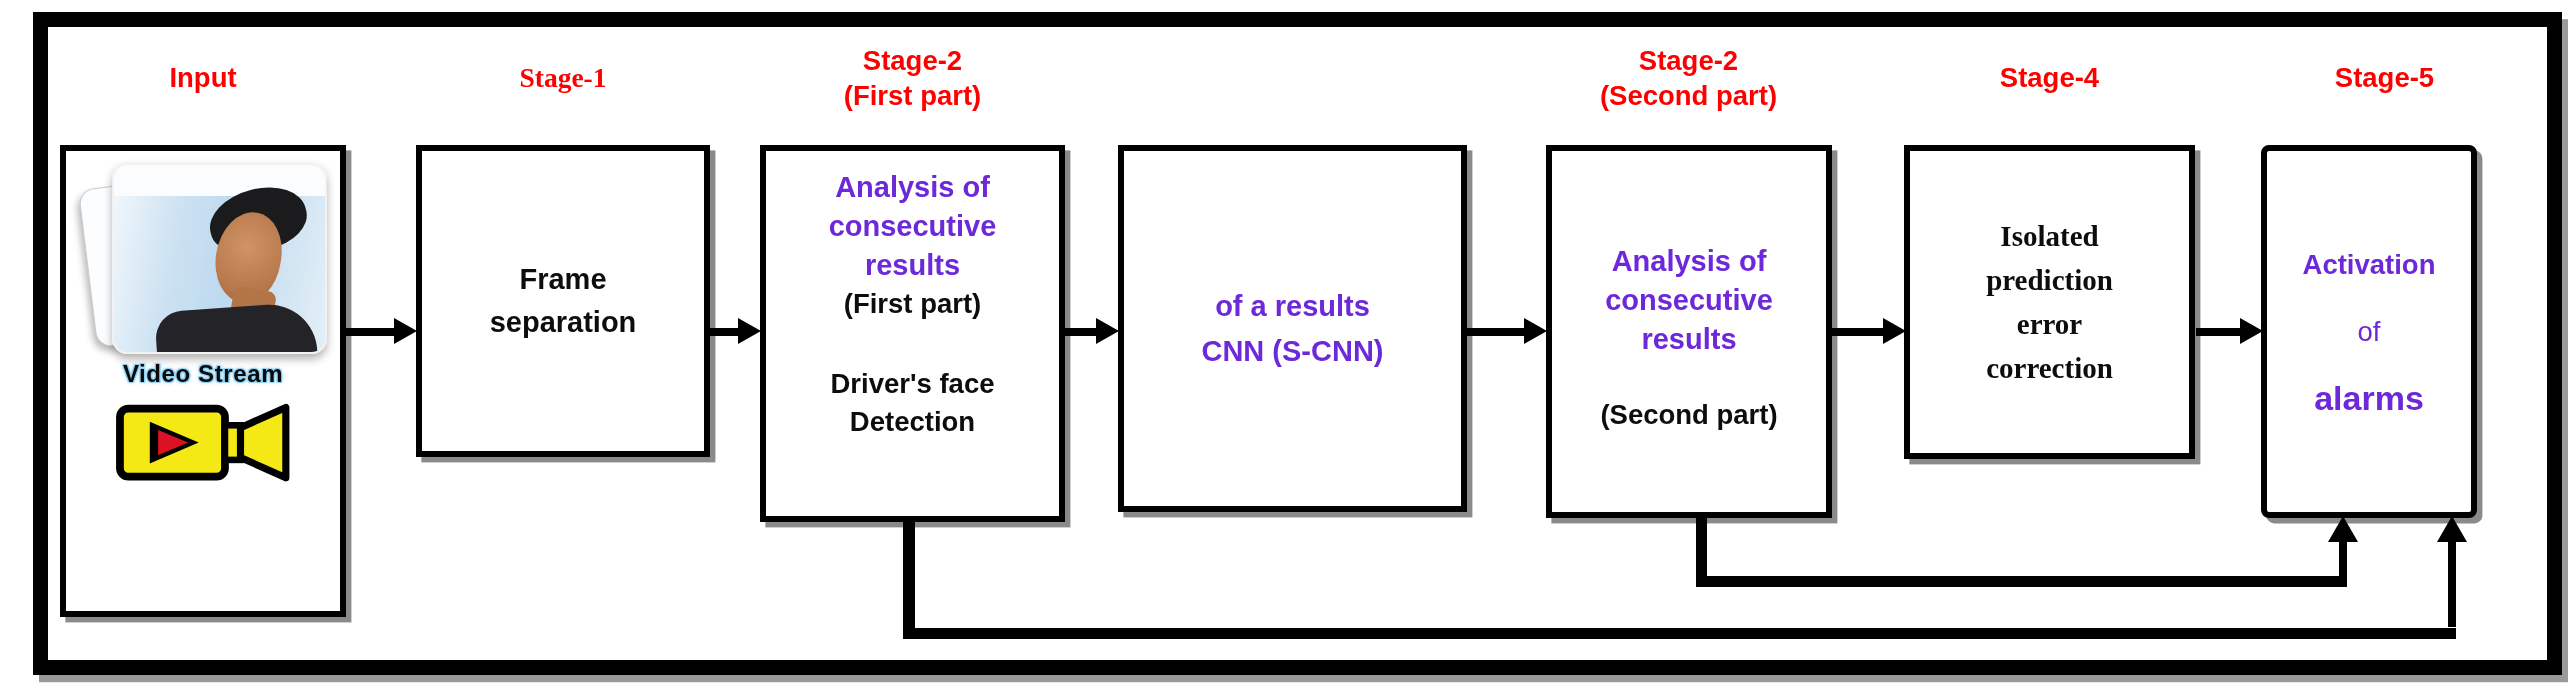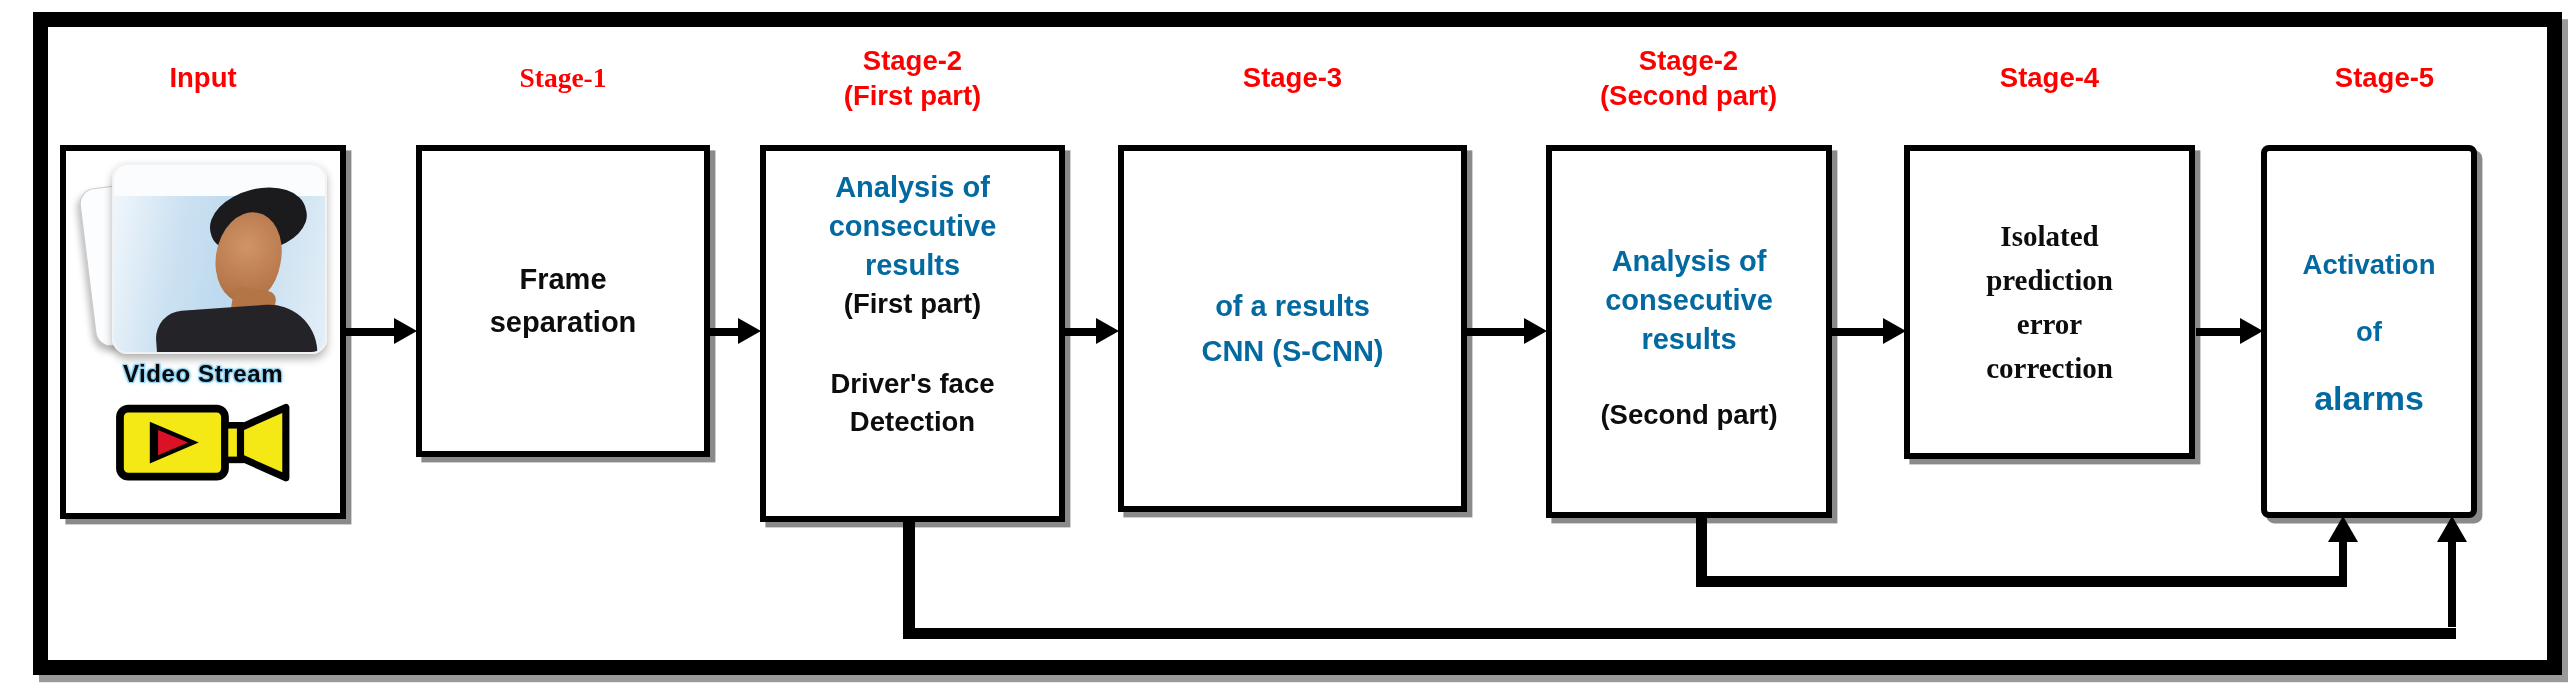--- a/index.html
+++ b/index.html
@@ -42,21 +42,21 @@
     background: #ffffff;
     border: 6px solid #000000;
     box-shadow: 5.4px 5.4px 0 #8a8a8a;
     display: flex;
     flex-direction: column;
     align-items: center;
     text-align: center;
   }
   .v-center { justify-content: center; }
   .gray-line {
-    color: #0369a1;
+    color: #6d28d9;
     font-weight: 700;
     font-size: 29px;
     line-height: 39px;
     white-space: nowrap;
   }
   .black-line {
     color: #0d0d0d;
     font-weight: 800;
     font-size: 27.5px;
     line-height: 39px;
@@ -176,32 +176,31 @@
 
   <div class="stage-label" style="left:60px; top:60px; width:286px;">Input</div>
 
   <div class="stage-label" style="left:416px; top:60px; width:294px;font-family:Liberation Serif, serif;">Stage-1</div>
 
   <div class="stage-label" style="left:736px; top:43px; width:353px;">
     <div>Stage-2</div>
     <div>(First part)</div>
   </div>
 
-  <div class="stage-label" style="left:1118px; top:60px; width:349px;">Stage-3</div>
 
   <div class="stage-label" style="left:1512px; top:43px; width:353px;">
     <div>Stage-2</div>
     <div>(Second part)</div>
   </div>
 
   <div class="stage-label" style="left:1904px; top:60px; width:291px;">Stage-4</div>
 
   <div class="stage-label" style="left:2261px; top:60px; width:247px;">Stage-5</div>
 
-  <div class="node-box" style="left:60px; top:145px; width:286px; height:374px;">
+  <div class="node-box" style="left:60px; top:145px; width:286px; height:472px;">
     <div class="photo-wrap">
       <div class="photo-back"></div>
       <div class="photo-front">
         <div class="photo-topstrip"></div>
         <div class="photo-hair"></div>
         <div class="photo-face"></div>
         <div class="photo-neck"></div>
         <div class="photo-jacket"></div>
       </div>
     </div>
@@ -245,21 +244,21 @@
 
   <div class="node-box v-center" style="left:1904px; top:145px; width:291px; height:314px;font-family:Liberation Serif, serif;">
     <div class="black-line" style="font-size:29px; line-height:44px;">Isolated</div>
     <div class="black-line" style="font-size:29px; line-height:44px;">prediction</div>
     <div class="black-line" style="font-size:29px; line-height:44px;">error</div>
     <div class="black-line" style="font-size:29px; line-height:44px;">correction</div>
   </div>
 
   <div class="node-box v-center" style="left:2261px; top:145px; width:216px; height:373px;border-radius:8px;">
     <div class="gray-line" style="font-weight:600; font-size:27.5px; line-height:67px;">Activation</div>
-    <div class="gray-line" style="font-weight:700; font-size:27.5px; line-height:67px;text-align:right;">of</div>
+    <div class="gray-line" style="font-weight:400; font-size:27.5px; line-height:67px;text-align:right;">of</div>
     <div class="gray-line" style="font-weight:600; font-size:34px; line-height:67px;">alarms</div>
   </div>
 
   <div>
     <div class="flow-line" style="left:346px; top:328px; width:51px;"></div>
     <div class="flow-head-right" style="left:394px; top:318px;"></div>
   </div>
 
   <div>
     <div class="flow-line" style="left:710px; top:328px; width:31px;"></div>

